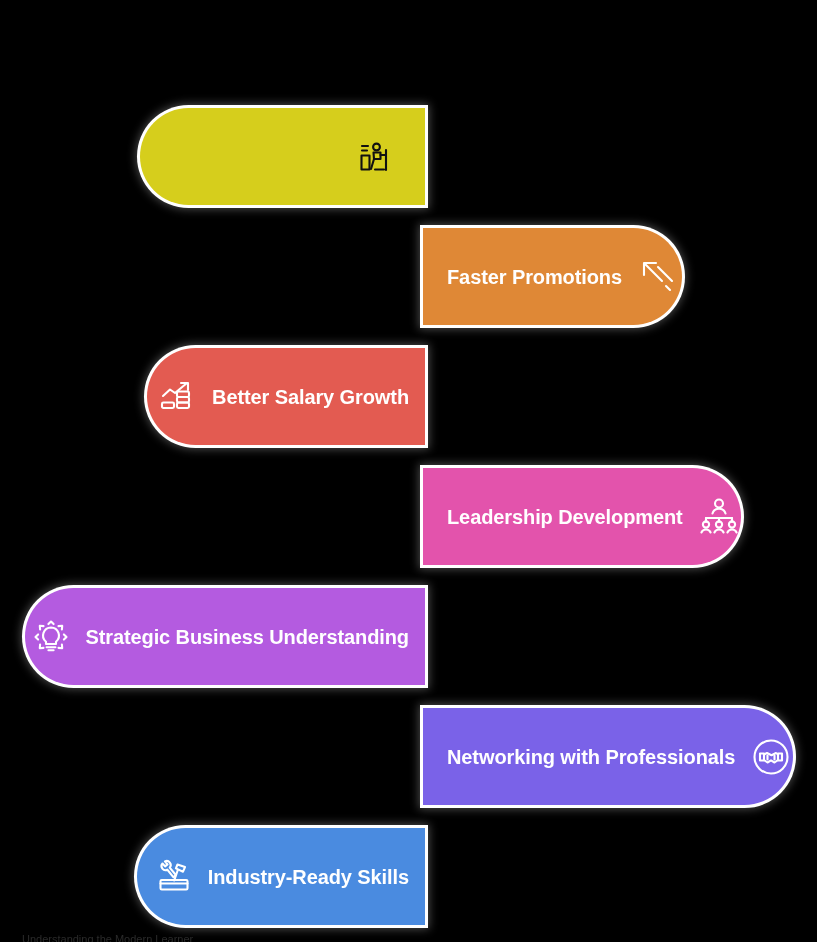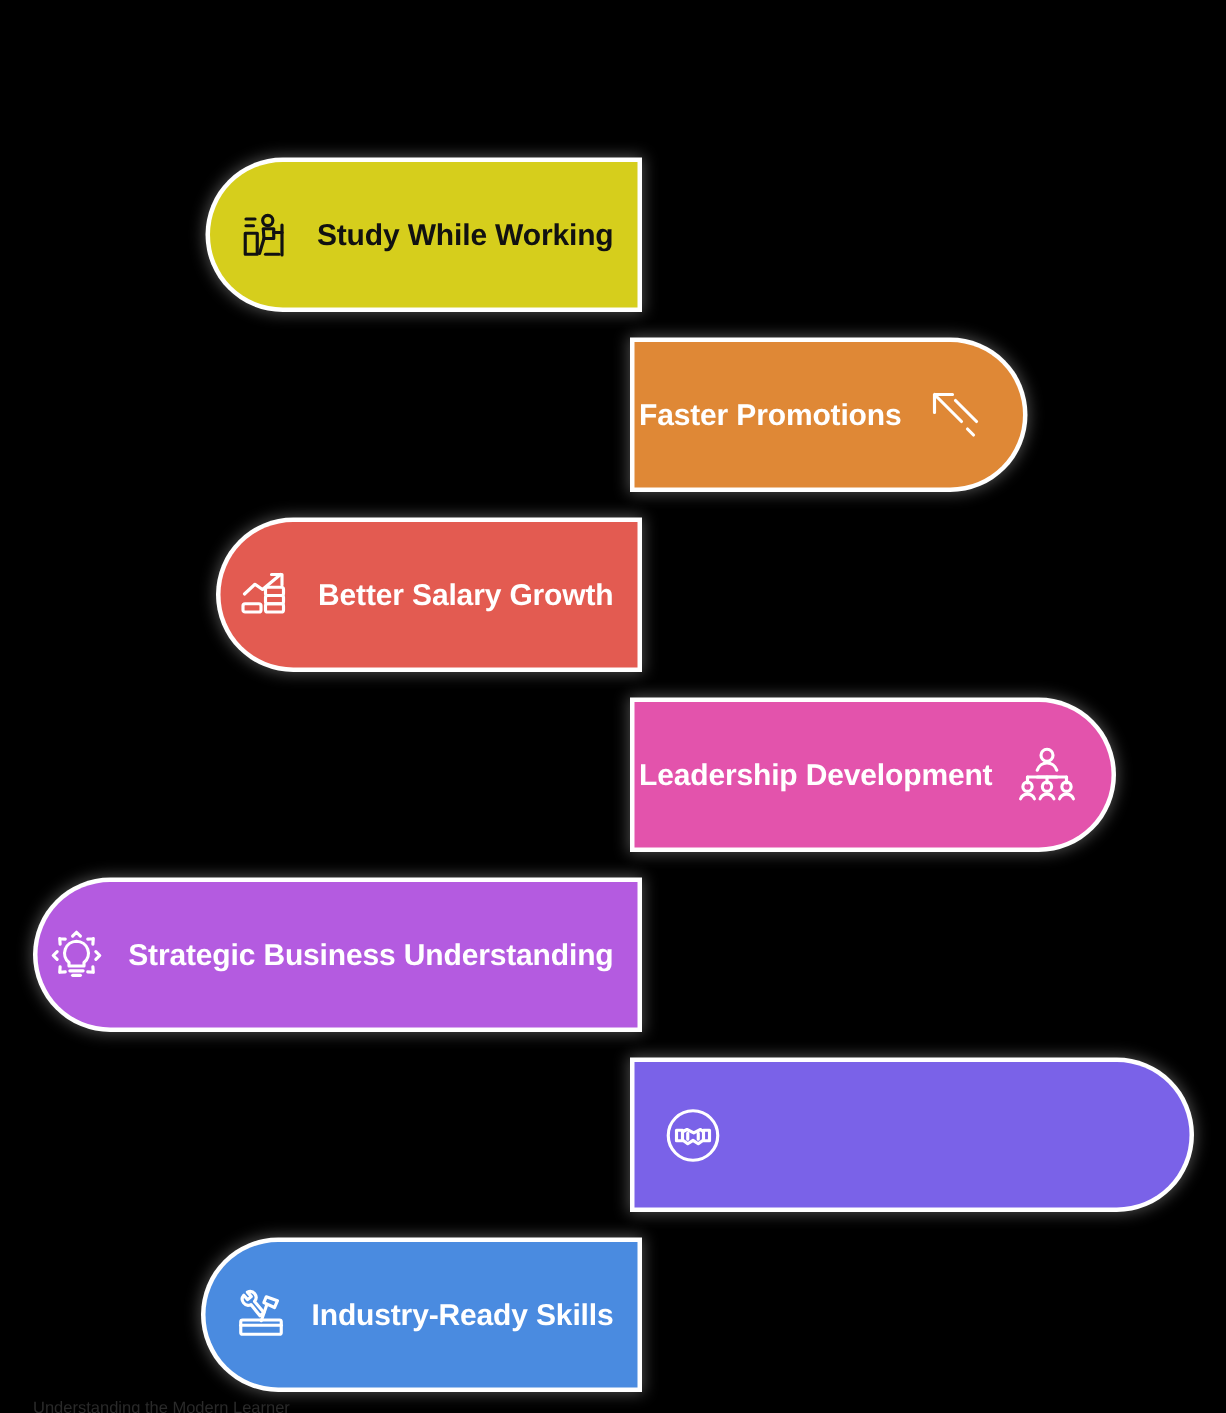--- a/index.html
+++ b/index.html
@@ -38,21 +38,21 @@
     border-top-right-radius: 0;
     border-bottom-right-radius: 0;
     padding-right: 16px;
   }
   .bar.right {
     justify-content: flex-start;
     border-top-right-radius: 49px;
     border-bottom-right-radius: 49px;
     border-top-left-radius: 0;
     border-bottom-left-radius: 0;
-    padding-left: 3px;
+    padding-left: 24px;
   }
   .bar-label {
     font-size: 20px;
     font-weight: bold;
     letter-spacing: -0.1px;
     white-space: nowrap;
     line-height: 1;
   }
   .bar-icon {
     width: 44px;
@@ -90,21 +90,20 @@
             <rect x="6.5" y="18.5" width="8" height="14"></rect>
             <circle cx="21.5" cy="10" r="3.4"></circle>
             <path d="M18.5 15.5 L25.5 15.5 L25.5 22 L19 22 Z"></path>
             <path d="M19 22 L16 32"></path>
             <path d="M25.5 18 L31 18"></path>
             <line x1="31" y1="13" x2="31" y2="33"></line>
             <line x1="20" y1="32.5" x2="29" y2="32.5"></line>
           </g>
         </svg>
       </span>
-      <span class="bar-label" style="color: rgb(17, 17, 17);">Study While Working</span>
     </div>
     <div class="bar right" style="background: rgb(223, 136, 54); top: 228px; width: 259px; left: 423px;">
       <span class="bar-icon">
         <svg width="44" height="44" viewBox="0 0 44 44">
           <g fill="none" stroke="#FFFFFF" stroke-width="2.1" stroke-linecap="round" stroke-linejoin="round">
             <path d="M8 8 L8 20 M8 8 L20 8 M8 8 L26 26"></path>
             <line x1="22" y1="12" x2="36" y2="26"></line>
             <line x1="30" y1="31" x2="34" y2="35"></line>
           </g>
         </svg>
@@ -173,20 +172,21 @@
           <g fill="none" stroke="#FFFFFF" stroke-width="2.1" stroke-linecap="round" stroke-linejoin="round">
             <circle cx="22" cy="22" r="16.5"></circle>
             <path d="M11 18.5 l4 0 l0 7 l-4 0 z"></path>
             <path d="M33 18.5 l-4 0 l0 7 l4 0 z"></path>
             <path d="M15 19.5 l3 -1.5 l4.5 2.2 l4.5 -2.2 l2 1.5"></path>
             <path d="M15 25 l3.5 2.5 l3.5 -2.2 l3.5 2.2 l3.5 -2.5"></path>
             <path d="M18.5 20.5 l0 4 M25.5 20.5 l0 4"></path>
           </g>
         </svg>
       </span>
+      <span class="bar-label" style="color: rgb(255, 255, 255);">Networking with Professionals</span>
     </div>
     <div class="bar left" style="background: rgb(74, 139, 224); top: 828px; width: 288px; left: 137px;">
       <span class="bar-icon">
         <svg width="42" height="42" viewBox="0 0 42 42">
           <g fill="none" stroke="#FFFFFF" stroke-width="2.1" stroke-linecap="round" stroke-linejoin="round">
             <path d="M9.5 7.5 a4 4 0 0 0 4.8 6.2 l6 7.5 l2.6 -2.2 l-6.2 -7.4 a4 4 0 0 0 -4.8 -6.2 l2.6 3 l-2.4 2 Z"></path>
             <path d="M24.5 8.5 l7.5 2.6 l-2 4.6 l-7.1 -3.3 Z"></path>
             <path d="M24.8 14 l-3.6 10.5"></path>
             <rect x="7.5" y="24" width="27" height="9.5" rx="1.2"></rect>
             <line x1="7.5" y1="27.5" x2="34.5" y2="27.5"></line>

